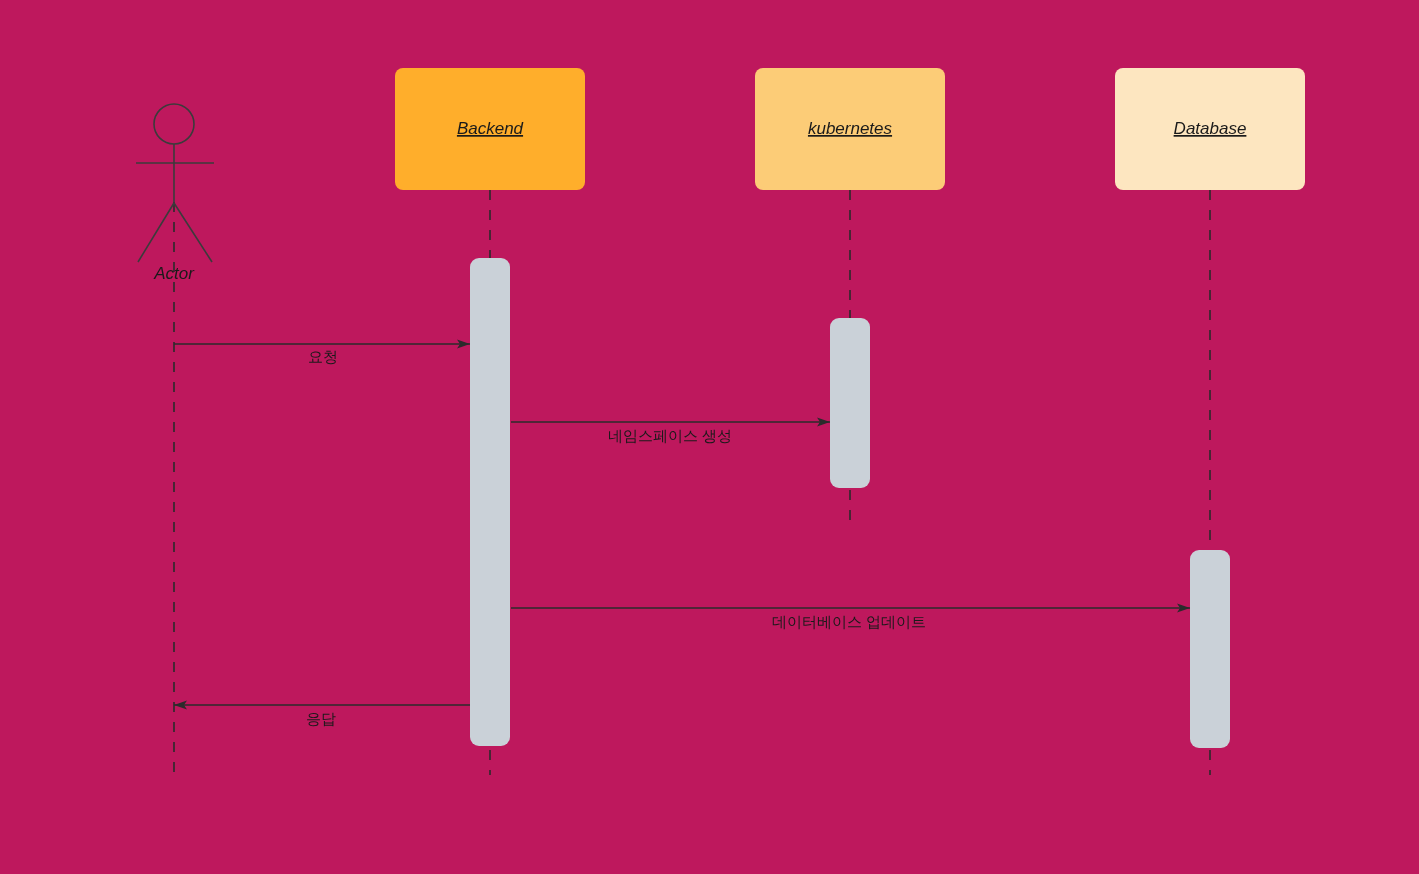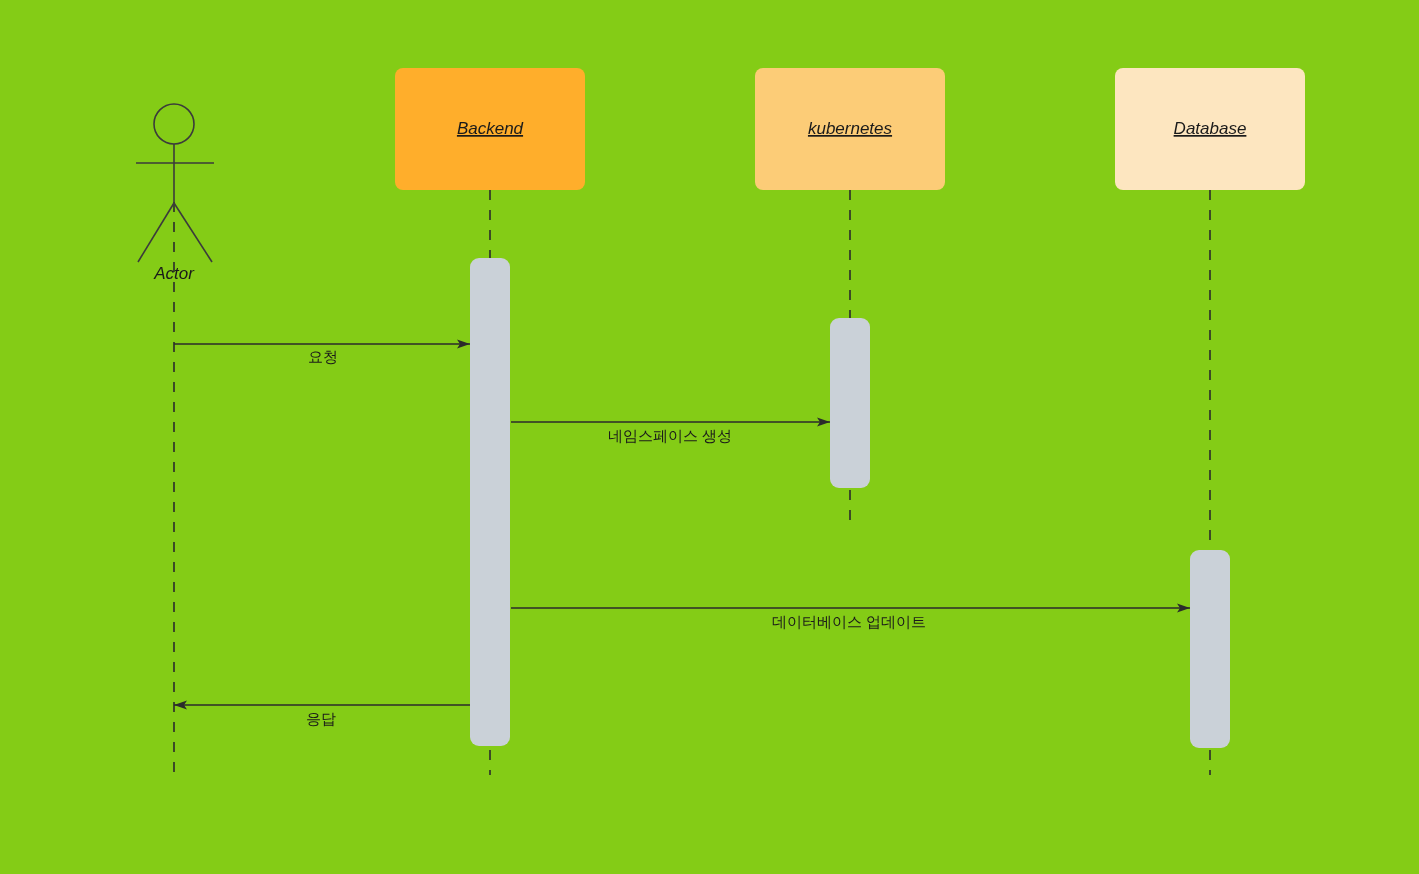--- a/index.html
+++ b/index.html
@@ -12,21 +12,21 @@
     width: 1419px;
     height: 874px;
     font-family: "Liberation Sans", sans-serif;
     overflow: hidden;
     position: relative;
   }
   #diagram-root {
     position: relative;
     width: 1419px;
     height: 874px;
-    background: #84cc16;
+    background: #be185d;
   }
   #diagram-svg {
     position: absolute;
     top: 0;
     left: 0;
     width: 1419px;
     height: 874px;
     display: block;
   }
   .participant-label {

